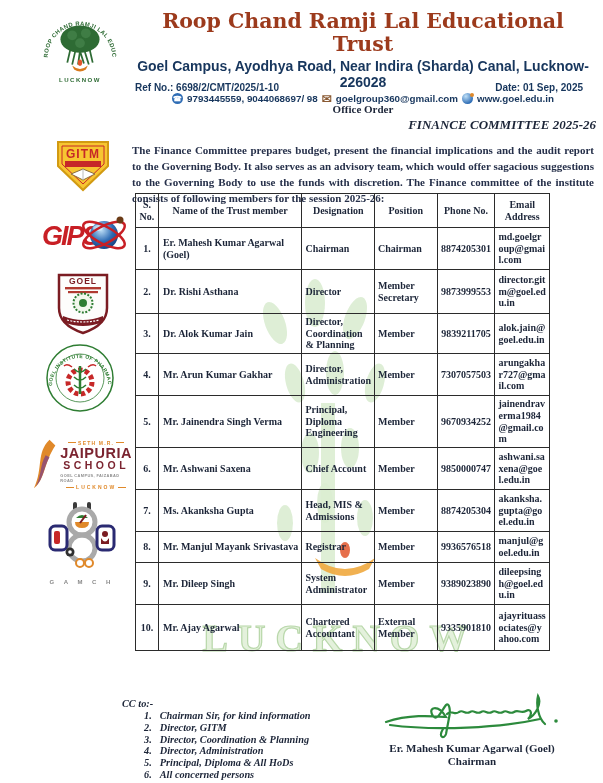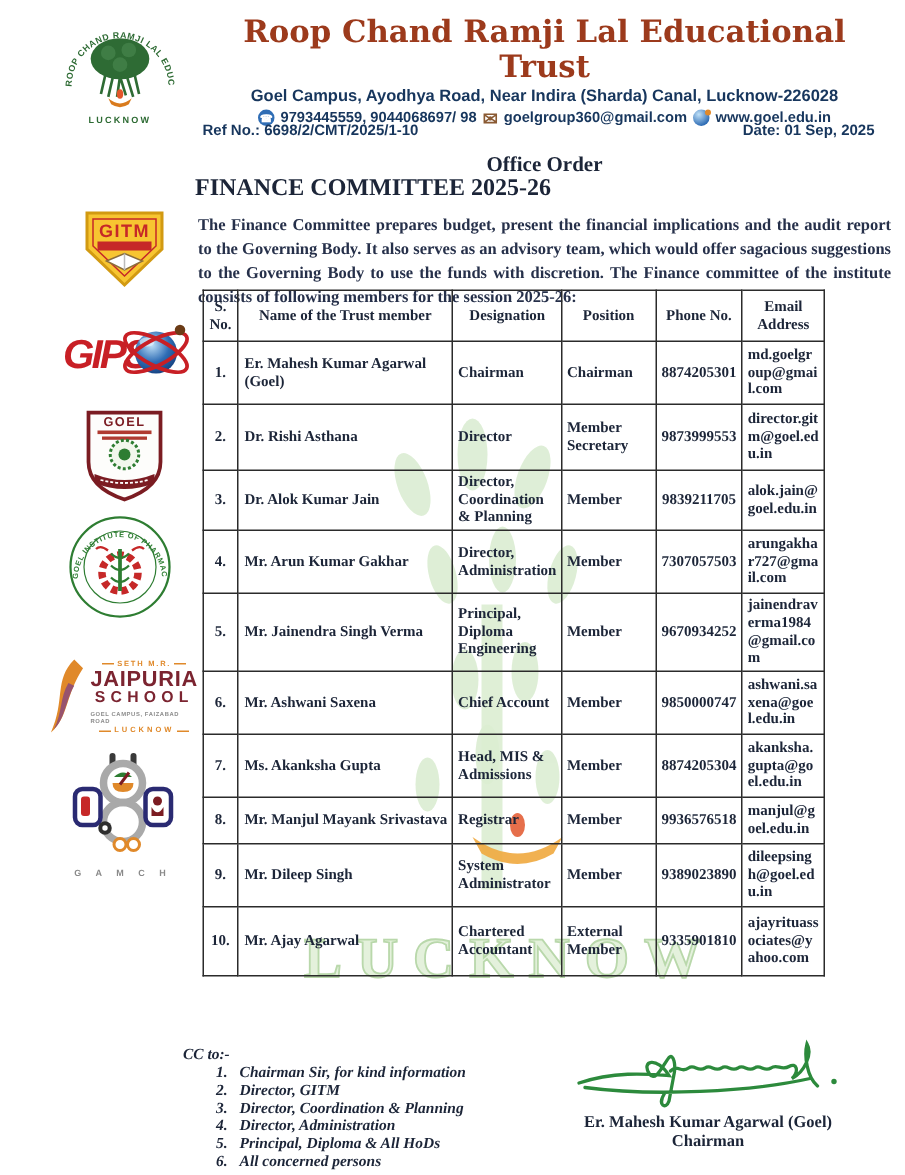--- a/index.html
+++ b/index.html
@@ -3,21 +3,21 @@
 <meta charset="utf-8">
 <style>
   html,body{margin:0;padding:0;background:#fff;}
   .page{position:relative;width:603px;height:783px;background:#fff;overflow:hidden;
         font-family:"Liberation Serif",serif;color:#1c2538;}
 
   
   .trust-logo{position:absolute;left:34px;top:4px;width:92px;height:86px;}
   .h-text{position:absolute;left:130px;top:10px;width:466px;text-align:center;}
   .h-title{font-family:"DejaVu Serif",serif;font-weight:bold;font-size:20.5px;color:#9c3a1c;line-height:1.1;}
-  .h-addr{margin-top:3px;font-family:"Liberation Sans",sans-serif;font-weight:bold;font-size:11px;color:#17365d;}
+  .h-addr{margin-top:3px;font-family:"Liberation Sans",sans-serif;font-weight:bold;font-size:14px;color:#17365d;}
   .h-contact{margin-top:3px;font-family:"Liberation Sans",sans-serif;font-weight:bold;font-size:9.8px;color:#17365d;
              display:flex;justify-content:center;align-items:center;gap:4px;}
   .ic{display:inline-flex;align-items:center;justify-content:center;}
   .ic-phone{width:11px;height:11px;border-radius:50%;background:#2f6db5;color:#fff;font-size:7px;}
   .ic-mail{color:#8a5a33;font-size:12px;line-height:10px;}
   .ic-web{width:11px;height:11px;border-radius:50%;background:radial-gradient(circle at 35% 30%,#bfe0f7,#2f6db5 72%);position:relative;}
   .ic-web::after{content:"";position:absolute;right:-1px;top:0;width:4px;height:4px;border-radius:50%;background:#e0892a;}
   .ref-row{position:absolute;left:135px;top:82px;width:448px;display:flex;justify-content:space-between;
            font-family:"Liberation Sans",sans-serif;font-size:10px;color:#17365d;font-weight:bold;}
 
@@ -32,22 +32,22 @@
   .j-stack{display:flex;flex-direction:column;align-items:center;font-family:"Liberation Sans",sans-serif;}
   .j-top{color:#e0892a;font-weight:bold;font-size:5px;letter-spacing:1.2px;display:flex;align-items:center;}
   .j-top::before,.j-top::after,.j-city::before,.j-city::after{content:"";display:inline-block;width:8px;height:1px;background:#e0892a;margin:0 2px;}
   .j-name{color:#7b2430;font-weight:bold;font-size:14.5px;letter-spacing:.5px;line-height:1;}
   .j-school{color:#7b2430;font-weight:bold;font-size:10.5px;letter-spacing:3.5px;line-height:1.1;}
   .j-campus{color:#8d8d8d;font-weight:bold;font-size:3.9px;letter-spacing:.4px;margin-top:1px;}
   .j-city{color:#e0892a;font-weight:bold;font-size:5px;letter-spacing:2px;margin-top:1px;display:flex;align-items:center;}
   .gamch-label{font-family:"Liberation Sans",sans-serif;font-weight:bold;font-size:6px;letter-spacing:4px;color:#8a8a8a;margin-top:1px;}
 
   
-  .t1{position:absolute;left:130px;top:103px;width:466px;text-align:center;font-weight:bold;font-size:14px;color:#1c2538;}
-  .t2{position:absolute;left:130px;top:117px;width:466px;text-align:left;font-weight:bold;font-size:16px;color:#1c2538;}
+  .t1{position:absolute;left:130px;top:103px;width:466px;text-align:center;font-weight:bold;font-size:11px;color:#1c2538;}
+  .t2{position:absolute;left:130px;top:117px;width:466px;text-align:right;font-weight:bold;font-size:13px;color:#1c2538;font-style:italic;}
   .para{position:absolute;left:132px;top:143px;width:462px;text-align:justify;font-weight:bold;
         font-size:11px;line-height:1.45;color:#26304a;}
 
   
   .wm{position:absolute;left:125px;top:203px;width:435px;height:475px;z-index:0;pointer-events:none;}
 
   
   .tbl{position:absolute;left:135px;top:193px;width:415px;border-collapse:collapse;z-index:1;
        font-weight:bold;font-size:10px;color:#1c2538;}
   .tbl th,.tbl td{border:1.2px solid #2b2b2b;padding:1px 3px;vertical-align:middle;background:transparent;line-height:1.18;}

